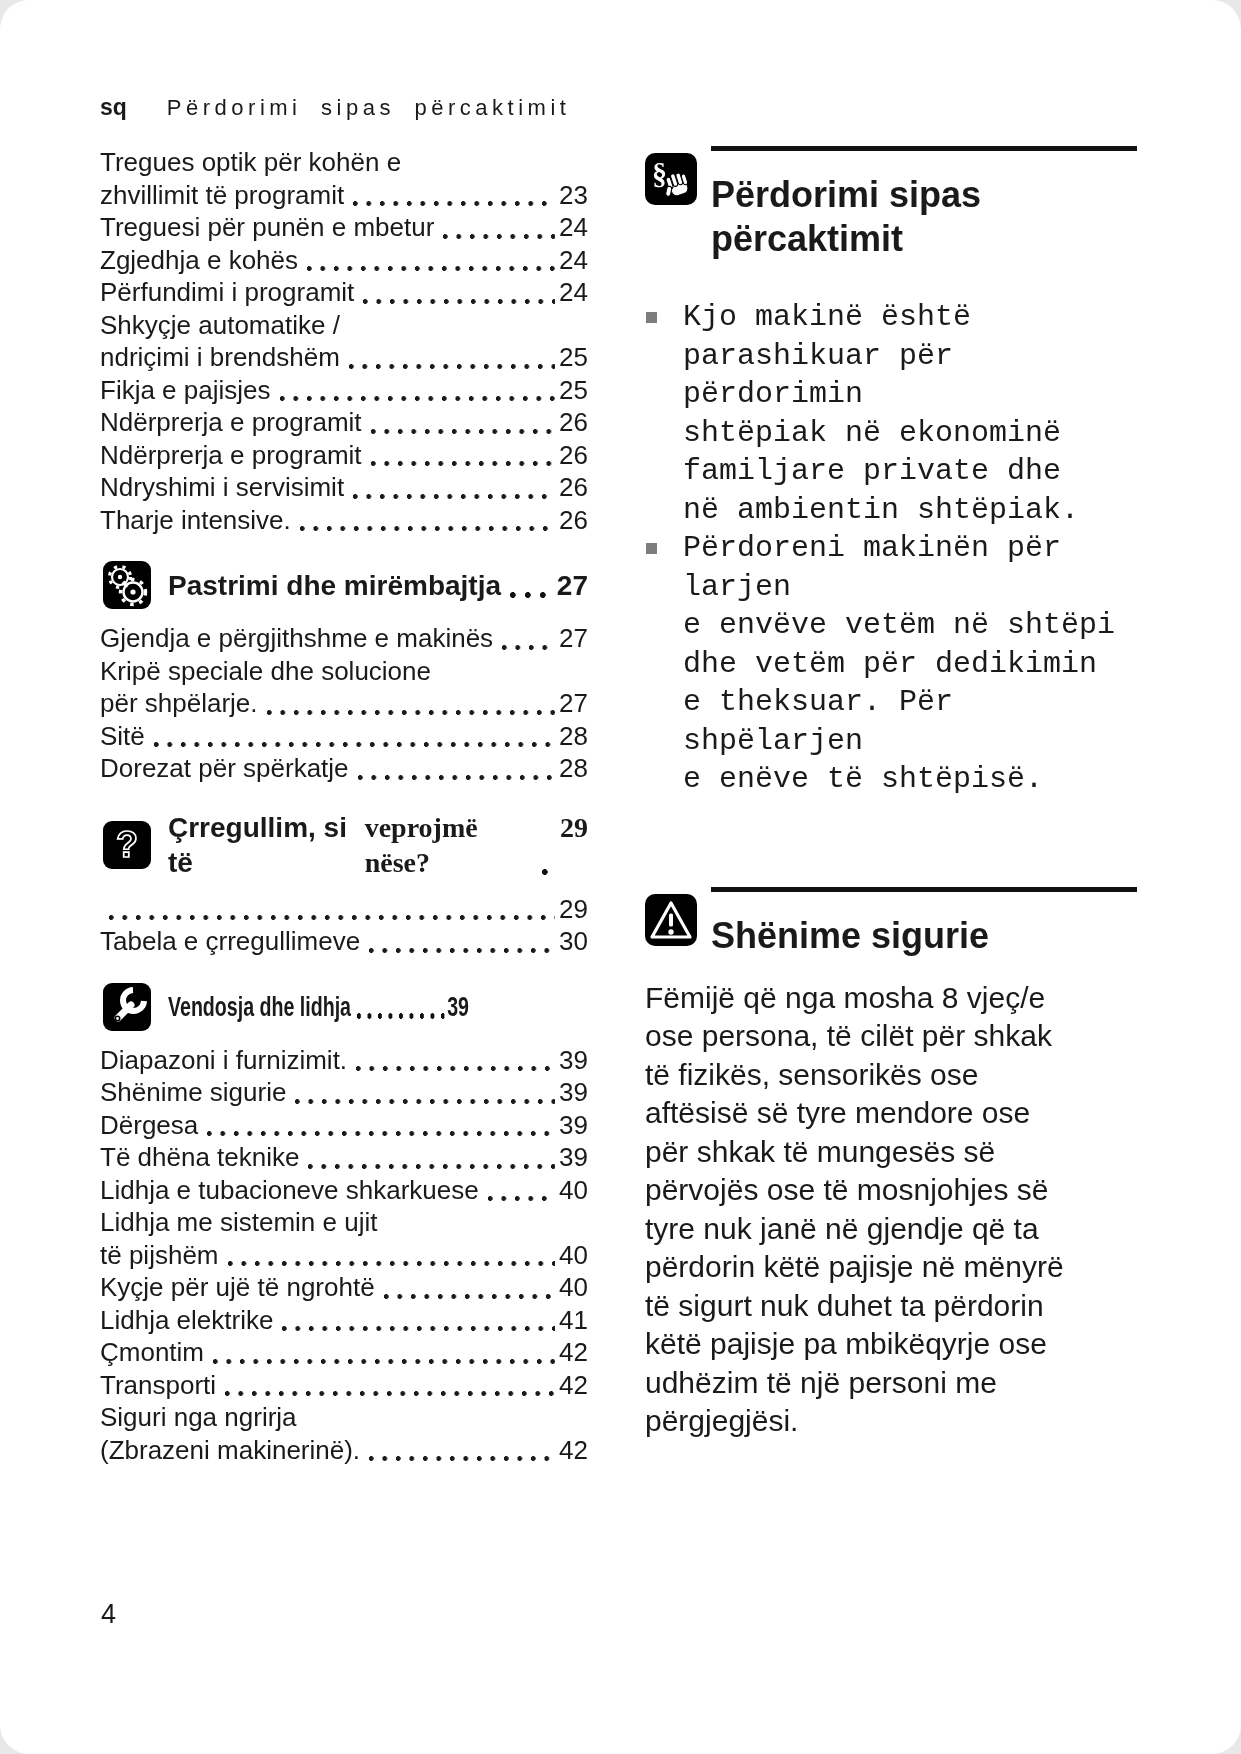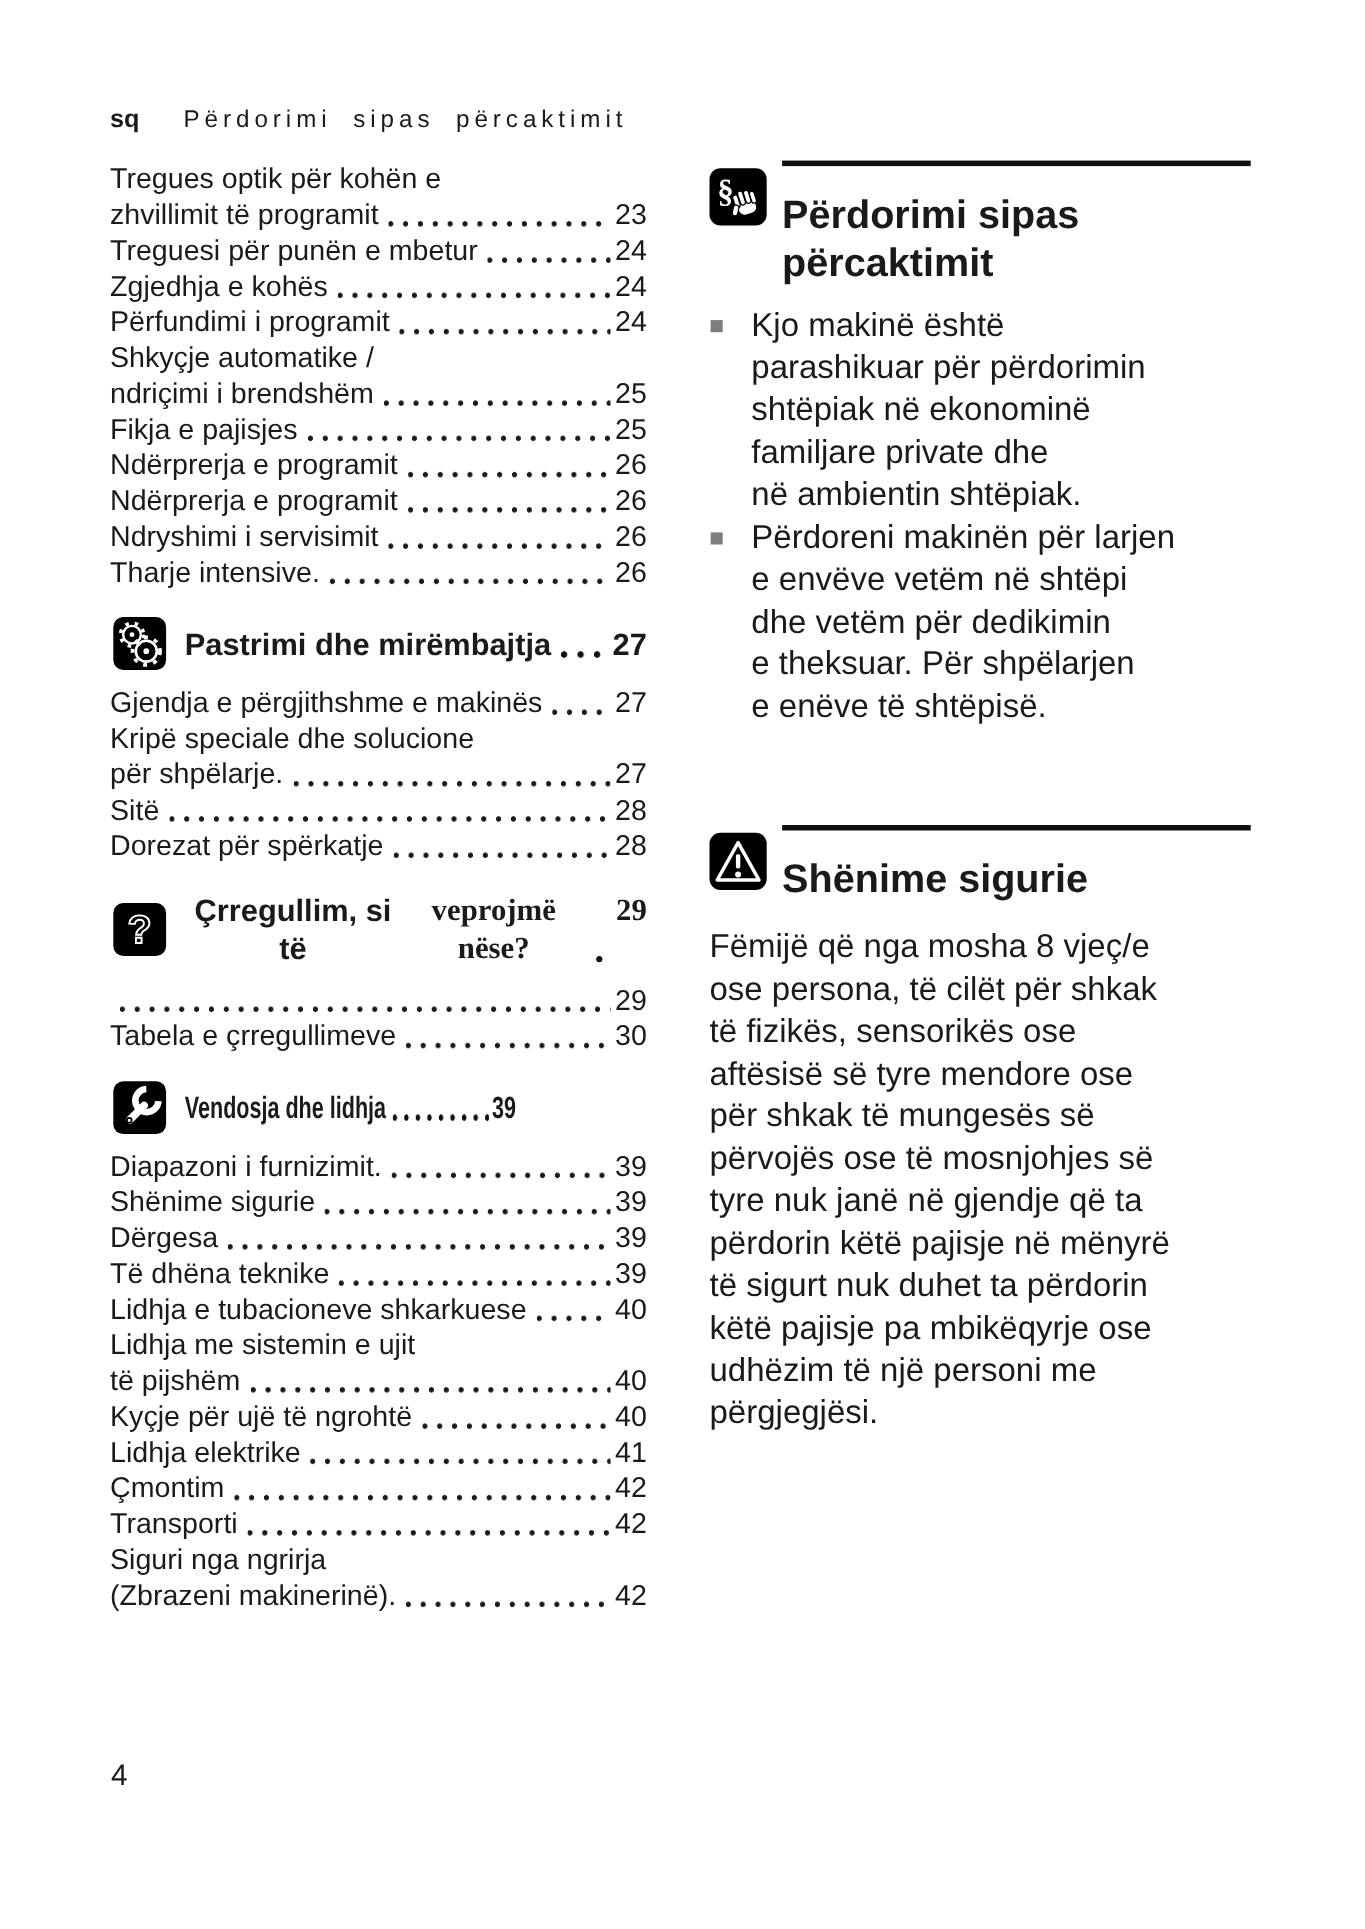--- a/index.html
+++ b/index.html
@@ -1,20 +1,20 @@
 <!DOCTYPE html>
 <html lang="sq"><head>
 <meta charset="utf-8">
 <style>
   * { margin:0; padding:0; box-sizing:border-box; }
   html,body { background:#e8e8e8; }
   .page {
     position:relative; width:1241px; height:1754px; margin:0 auto;
     background:#ffffff; overflow:hidden;
-    font-family:"Liberation Sans","DejaVu Sans",sans-serif; color:#1a1a1a;
+    font-family:"Liberation Sans","DejaVu Sans",sans-serif; color:#1a1a1a;border-radius:29px;
   }
   
   .doc-header { position:absolute; left:100px; top:94px; display:flex; align-items:baseline; }
   .lang-code { font-weight:700; font-size:23px; }
   .running-title { margin-left:40px; font-size:22px; letter-spacing:4.5px; word-spacing:9px; }
 
   
   .columns { position:absolute; left:100px; top:146px; display:flex; align-items:flex-start; }
   .col-left  { width:488px; flex:none; }
   .col-right { width:492px; flex:none; margin-left:57px; }
@@ -24,41 +24,41 @@
   .toc-row { display:flex; align-items:flex-start; }
   .toc-text, .toc-page { flex:none; }
   .leader {
     flex:1 1 auto; min-width:14px; align-self:flex-end; height:5px;
     margin:0 4px 5px 9px;
     background-image:radial-gradient(circle at 2.2px 2.5px, #1a1a1a 2.1px, transparent 2.7px);
     background-size:13.5px 5px; background-repeat:repeat-x;
   }
 
   
-  .toc-heading { display:flex; align-items:center; margin:25px 0 13px; font-weight:700; font-size:28px; line-height:35px;text-align:center; }
+  .toc-heading { display:flex; align-items:center; margin:25px 0 13px; font-weight:700; font-size:28px; line-height:35px; }
   .icon-tile { flex:none; background:#000; display:flex; align-items:center; justify-content:center; }
   .t48 { width:48px; height:48px; border-radius:9px; margin-left:3px; margin-right:17px; }
   .t52 { width:52px; height:52px; border-radius:10px; }
   .htext { flex:1; display:flex; align-items:baseline; }
   .htext .leader, .hrow .leader {
     height:6px; margin-bottom:5px;
     background-image:radial-gradient(circle at 2.8px 3px, #111 2.6px, transparent 3.2px);
     background-size:15px 6px;
   }
   .htext-col { flex:1; display:flex; }
   .hrow { display:flex; align-items:baseline;font-family:Liberation Serif, serif; }
   .toc-heading.condensed .htext { flex:none; width:430px; transform:scaleX(0.70); transform-origin:left center; }
 
   
   .rheader { display:flex; align-items:flex-start; }
   .rheader .t52 { margin-top:7px; margin-right:14px; }
   .rright { flex:1; }
   .rrule { height:5px; background:#111; }
   .rtitle { font-size:36px; line-height:44px; font-weight:700; margin-top:22px; white-space:pre-line; }
-  .bullets { margin-top:16px; }
+  .bullets { margin-top:37px;font-family:Liberation Mono, monospace; }
   .bullet { display:flex; align-items:flex-start; font-size:30px; line-height:38.5px; }
   .bullet-marker { flex:none; width:11px; height:11px; background:#7d7d7d; margin:14px 26px 0 1px; }
   .bullet-text { white-space:pre-line; }
   .section-safety { margin-top:88px; }
   .rpar { margin-top:21px; font-size:30px; line-height:38.5px; white-space:pre-line; }
 
   
   .page-number { position:absolute; left:101px; top:1599px; font-size:27px; }
 
   svg { display:block; }

